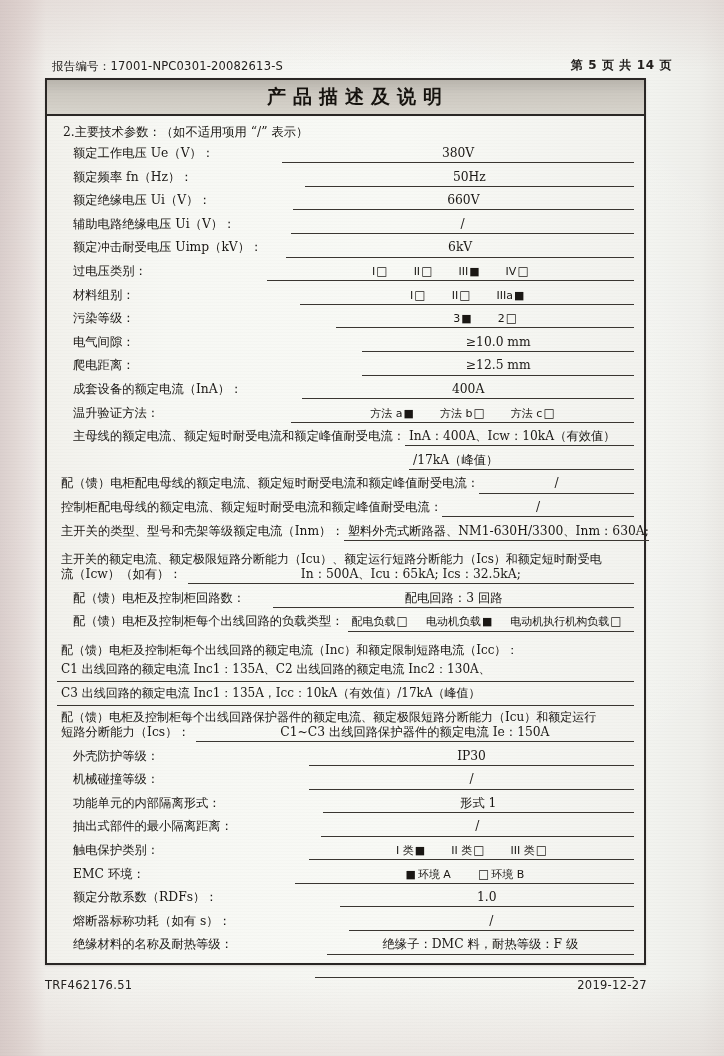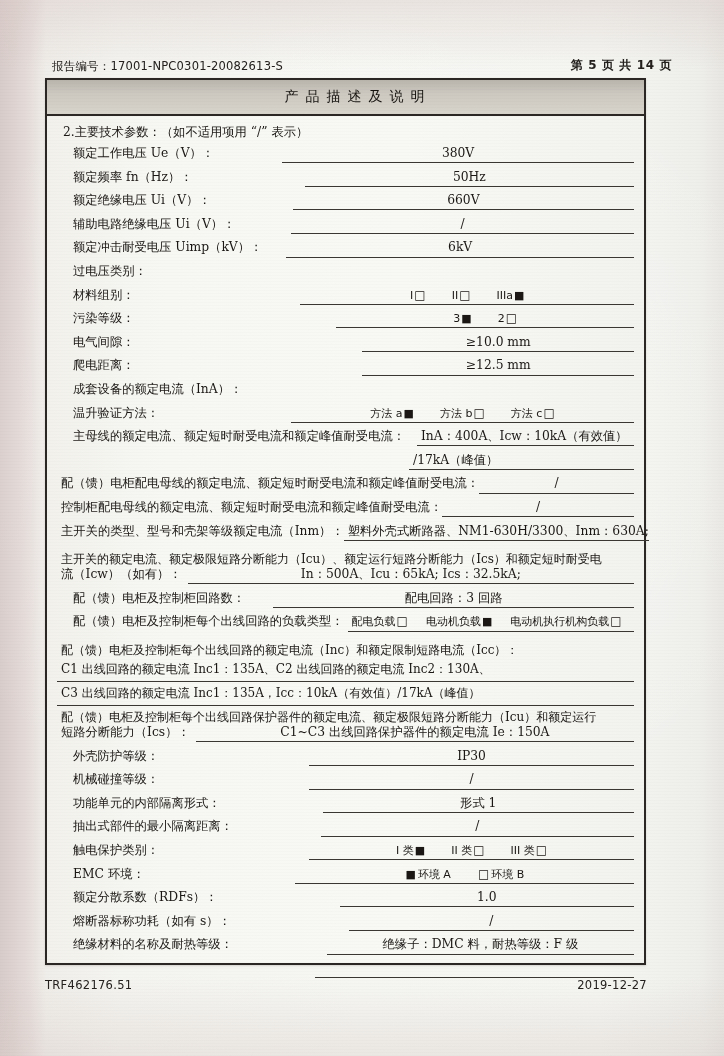--- a/index.html
+++ b/index.html
@@ -72,22 +72,22 @@
   .title-bar {
     height: 36px;
     border-bottom: 2px solid #2a2725;
     background: linear-gradient(to bottom, #b9b5ad 0%, #cdc9c1 40%, #d7d4cc 100%);
     display: flex;
     align-items: center;
     justify-content: center;
     box-sizing: border-box;
   }
   .title-bar .title-text {
-    font-size: 14px;
-    font-weight: 400;
+    font-size: 19px;
+    font-weight: 700;
     letter-spacing: 7px;
     color: #16130f;
     text-indent: 7px;
     font-family: "DejaVu Serif", "Liberation Serif", serif;
     margin-left: 18px;
   }
 
   .body-area {
     padding: 7px 10px 0 10px;
     box-sizing: border-box;
@@ -200,20 +200,23 @@
       <span class="lbl indent1">辅助电路绝缘电压 Ui（V）：</span>
       <span class="val" style="margin-left:56px">/</span>
     </div>
     <div class="row">
       <span class="lbl indent1">额定冲击耐受电压 Uimp（kV）：</span>
       <span class="val" style="margin-left:24px">6kV</span>
     </div>
 
     <div class="row">
       <span class="lbl indent1">过电压类别：</span>
+      <span class="val" style="margin-left:120px">
+        <span class="cb"><span>I</span><span class="cb-off"></span></span><span class="sp3"></span><span class="cb"><span>II</span><span class="cb-off"></span></span><span class="sp3"></span><span class="cb"><span>III</span><span class="cb-on"></span></span><span class="sp3"></span><span class="cb"><span>IV</span><span class="cb-off"></span></span>
+      </span>
     </div>
 
     <div class="row">
       <span class="lbl indent1">材料组别：</span>
       <span class="val" style="margin-left:166px">
         <span class="cb"><span>I</span><span class="cb-off"></span></span><span class="sp3"></span><span class="cb"><span>II</span><span class="cb-off"></span></span><span class="sp3"></span><span class="cb"><span>IIIa</span><span class="cb-on"></span></span>
       </span>
     </div>
 
     <div class="row">
@@ -226,32 +229,33 @@
     <div class="row">
       <span class="lbl indent1">电气间隙：</span>
       <span class="val" style="margin-left:228px">≥10.0 mm</span>
     </div>
     <div class="row">
       <span class="lbl indent1">爬电距离：</span>
       <span class="val" style="margin-left:228px">≥12.5 mm</span>
     </div>
     <div class="row">
       <span class="lbl indent1">成套设备的额定电流（InA）：</span>
+      <span class="val" style="margin-left:60px">400A</span>
     </div>
 
     <div class="row">
       <span class="lbl indent1">温升验证方法：</span>
       <span class="val" style="margin-left:132px">
         <span class="cb"><span>方法 a</span><span class="cb-on"></span></span><span class="sp3"></span><span class="cb"><span>方法 b</span><span class="cb-off"></span></span><span class="sp3"></span><span class="cb"><span>方法 c</span><span class="cb-off"></span></span>
       </span>
     </div>
 
     <div class="row">
       <span class="lbl indent1">主母线的额定电流、额定短时耐受电流和额定峰值耐受电流：</span>
-      <span class="val val-left" style="margin-left:12px">InA：400A、Icw：10kA（有效值）</span>
+      <span class="val val-left" style="margin-left:0">InA：400A、Icw：10kA（有效值）</span>
     </div>
     <div class="row">
       <span style="width:352px"></span>
       <span class="val val-left">/17kA（峰值）</span>
     </div>
 
     <div class="row">
       <span class="lbl indent0">配（馈）电柜配电母线的额定电流、额定短时耐受电流和额定峰值耐受电流：</span>
       <span class="val">/</span>
     </div>

